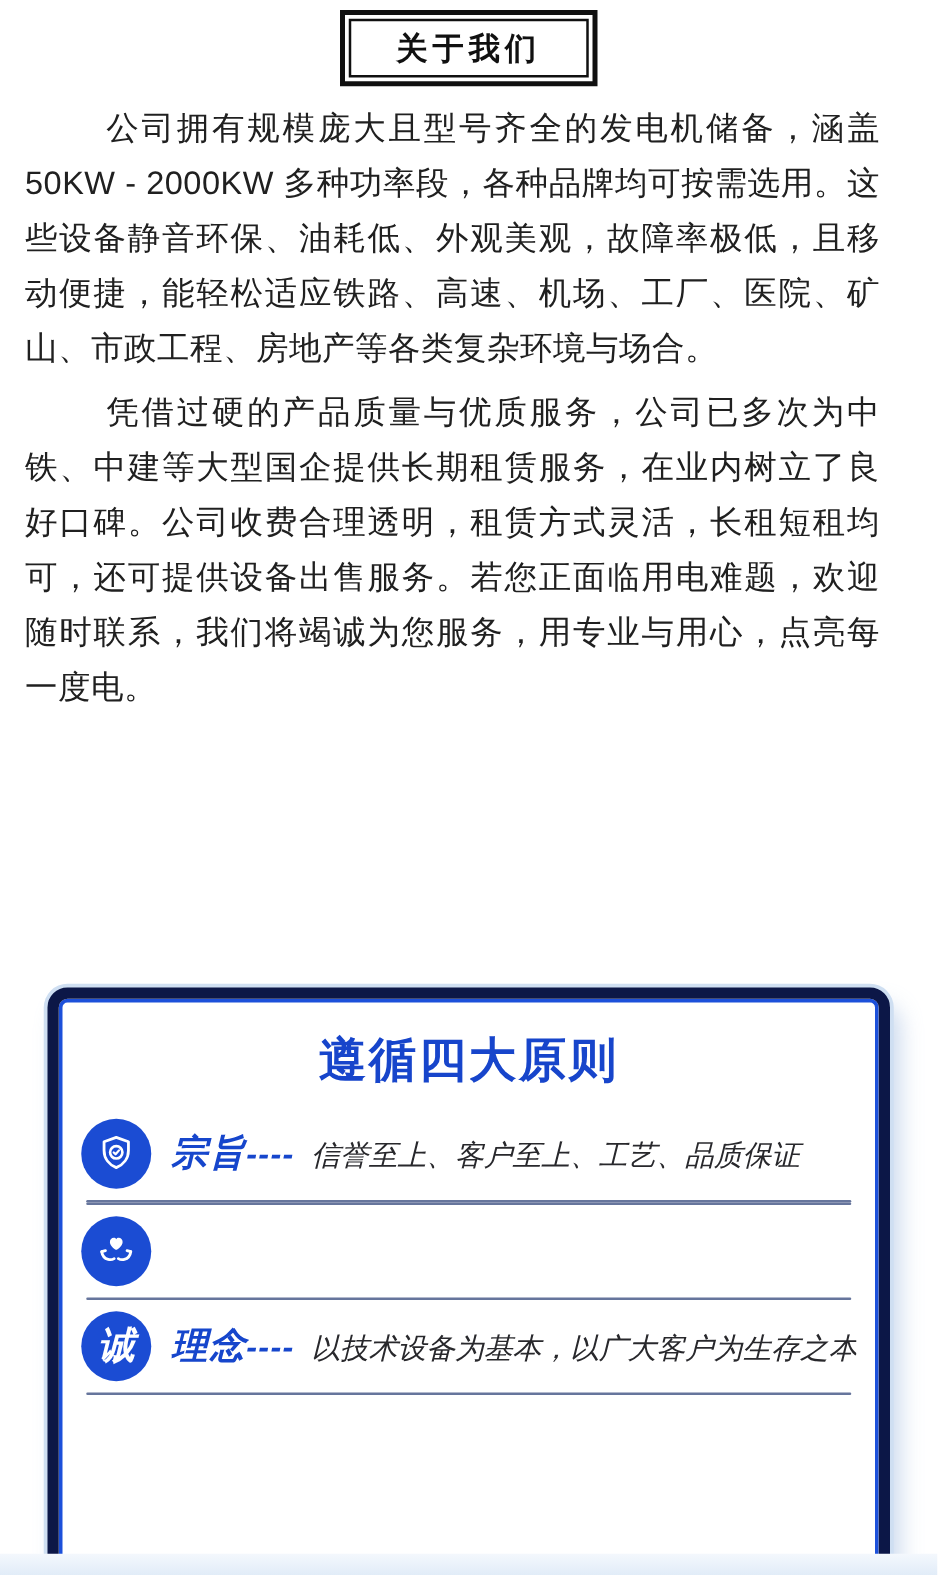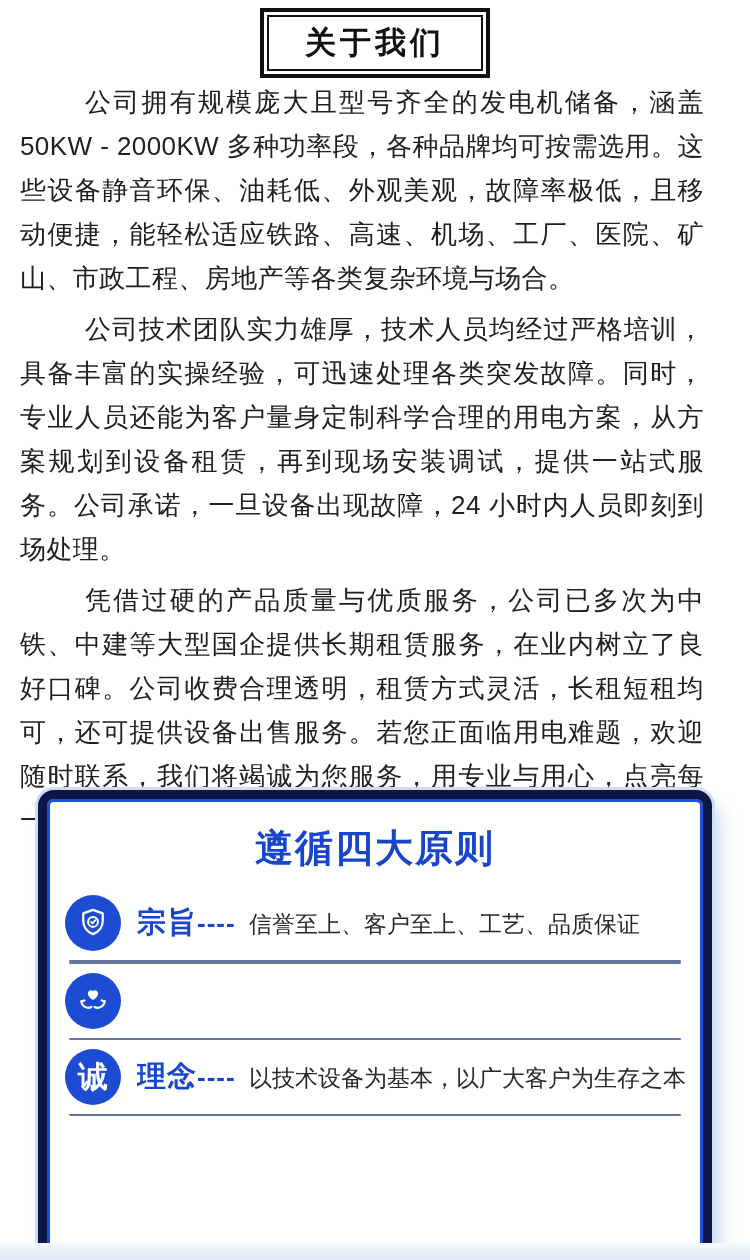--- a/index.html
+++ b/index.html
@@ -13,21 +13,21 @@
   }
 
   
   .title-box{
     position:absolute;top:8px;left:50%;transform:translateX(-50%);
     border:4px solid #101010;padding:3px;background:#fff;
   }
   .title-box-inner{
     border:2px solid #101010;
     padding:5px 36px;
-    font-size:31px;font-weight:bold;letter-spacing:4px;
+    font-size:25px;font-weight:bold;letter-spacing:4px;
     color:#101010;white-space:nowrap;
   }
 
   
   .about{
     position:absolute;top:80px;left:20px;width:684px;
   }
   .about p{
     margin:0 0 7px 0;
     font-size:26px;line-height:44px;
@@ -49,21 +49,21 @@
       0 0 0 3px #cfdff2,
       8px 14px 18px rgba(140,170,215,0.45);
   }
   .panel-title{
     margin:24px 0 12px 0;
     text-align:center;
     font-size:38px;font-weight:bold;
     letter-spacing:2px;
     color:#1745cb;
   }
-  .rows{padding:0 18px;}
+  .rows{padding:0 18px;font-style:italic;}
   .p-row{
     height:74px;
     display:flex;align-items:center;
     white-space:nowrap;
   }
   .p-icon{
     flex:0 0 56px;width:56px;height:56px;border-radius:50%;
     background:#1b4cd3;
     display:flex;align-items:center;justify-content:center;
     margin-right:16px;
@@ -96,21 +96,20 @@
 <body>
 
 <div class="page">
 
   <div class="title-box">
     <div class="title-box-inner">关于我们</div>
   </div>
 
   <div class="about">
     <p>公司拥有规模庞大且型号齐全的发电机储备，涵盖50KW - 2000KW 多种功率段，各种品牌均可按需选用。这些设备静音环保、油耗低、外观美观，故障率极低，且移动便捷，能轻松适应铁路、高速、机场、工厂、医院、矿山、市政工程、房地产等各类复杂环境与场合。</p>
-    <p>公司技术团队实力雄厚，技术人员均经过严格培训，具备丰富的实操经验，可迅速处理各类突发故障。同时，专业人员还能为客户量身定制科学合理的用电方案，从方案规划到设备租赁，再到现场安装调试，提供一站式服务。公司承诺，一旦设备出现故障，24 小时内人员即刻到场处理。</p>
     <p>凭借过硬的产品质量与优质服务，公司已多次为中铁、中建等大型国企提供长期租赁服务，在业内树立了良好口碑。公司收费合理透明，租赁方式灵活，长租短租均可，还可提供设备出售服务。若您正面临用电难题，欢迎随时联系，我们将竭诚为您服务，用专业与用心，点亮每一度电。</p>
   </div>
 
   <div class="panel">
     <div class="panel-title">遵循四大原则</div>
 
     <div class="rows">
 
       <div class="p-row">
         <div class="p-icon">

